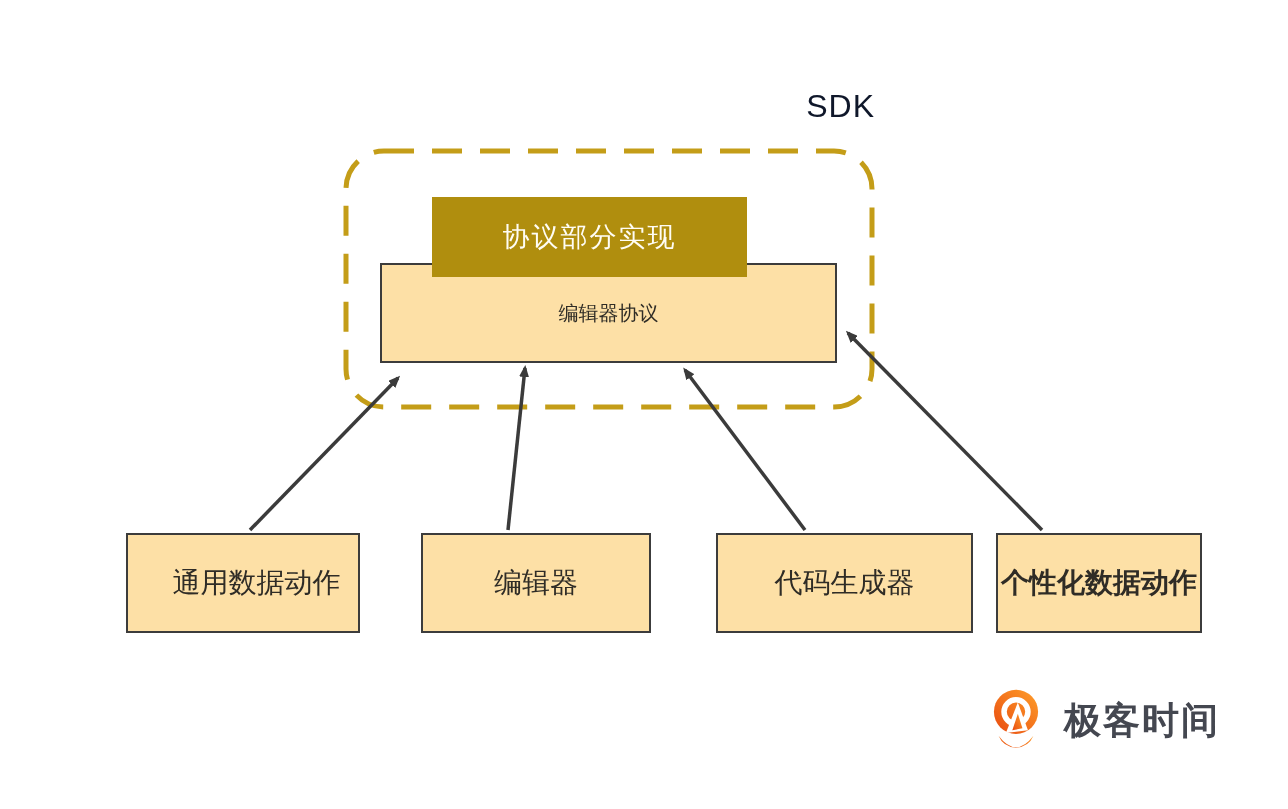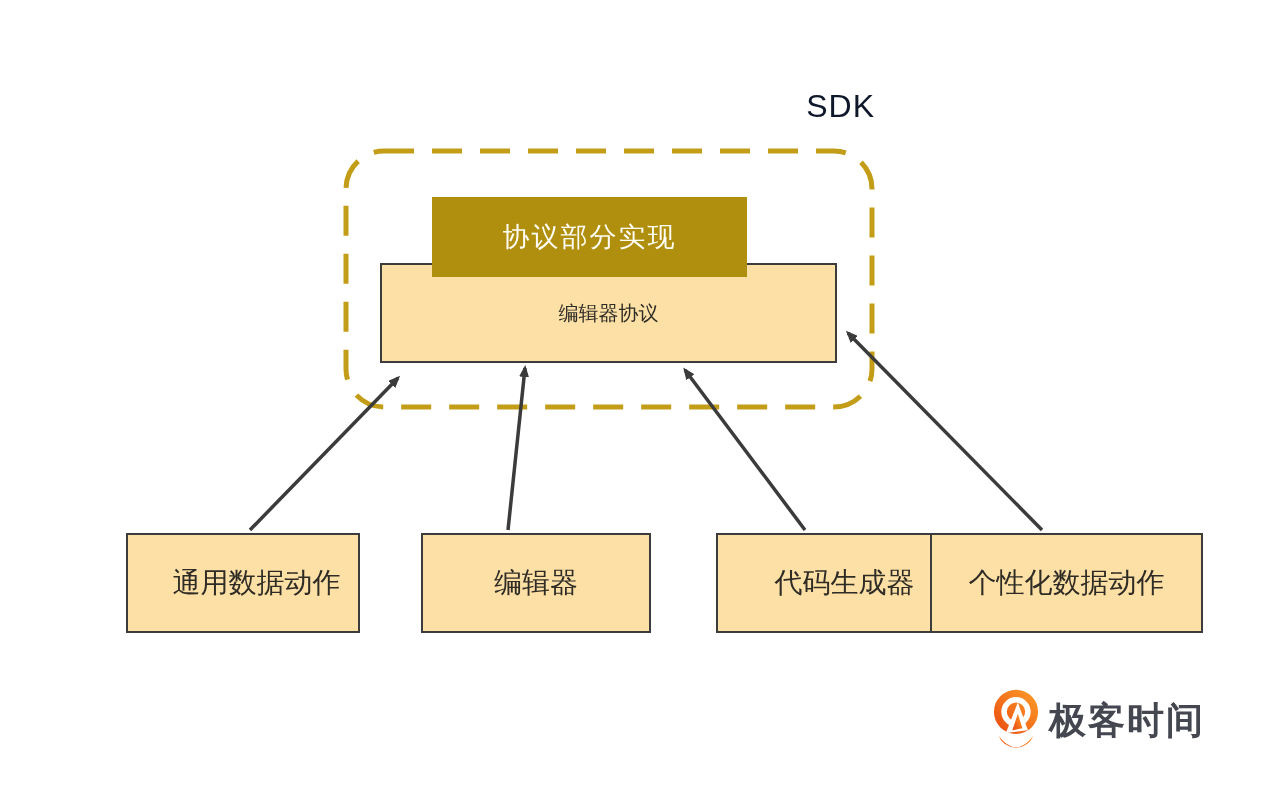--- a/index.html
+++ b/index.html
@@ -79,37 +79,37 @@
   }
   .bottom-box {
     top: 533px;
     height: 100px;
     font-size: 28px;
     z-index: 2;
   }
   .bb1 { left: 126px; width: 234px; padding-left: 27px; }
   .bb2 { left: 405px; width: 230px; margin-left: 16px; }
   .bb3 { left: 680px; width: 257px; margin-left: 36px; }
-  .bb4 { left: 930px; width: 273px; }
+  .bb4 { left: 996px; width: 206px; font-weight: bold; }
   .arrow-layer {
     position: absolute;
     left: 0;
     top: 0;
     width: 1288px;
     height: 809px;
     z-index: 5;
     pointer-events: none;
   }
   .logo {
     position: absolute;
     left: 993px;
     top: 688px;
     display: flex;
     align-items: center;
-    gap: 10px;
+    gap: 25px;
     z-index: 1;
   }
   .logo-icon-svg {
     display: block;
     width: 46px;
     height: 66px;
   }
   .logo-text {
     font-size: 37px;
     font-weight: 700;

